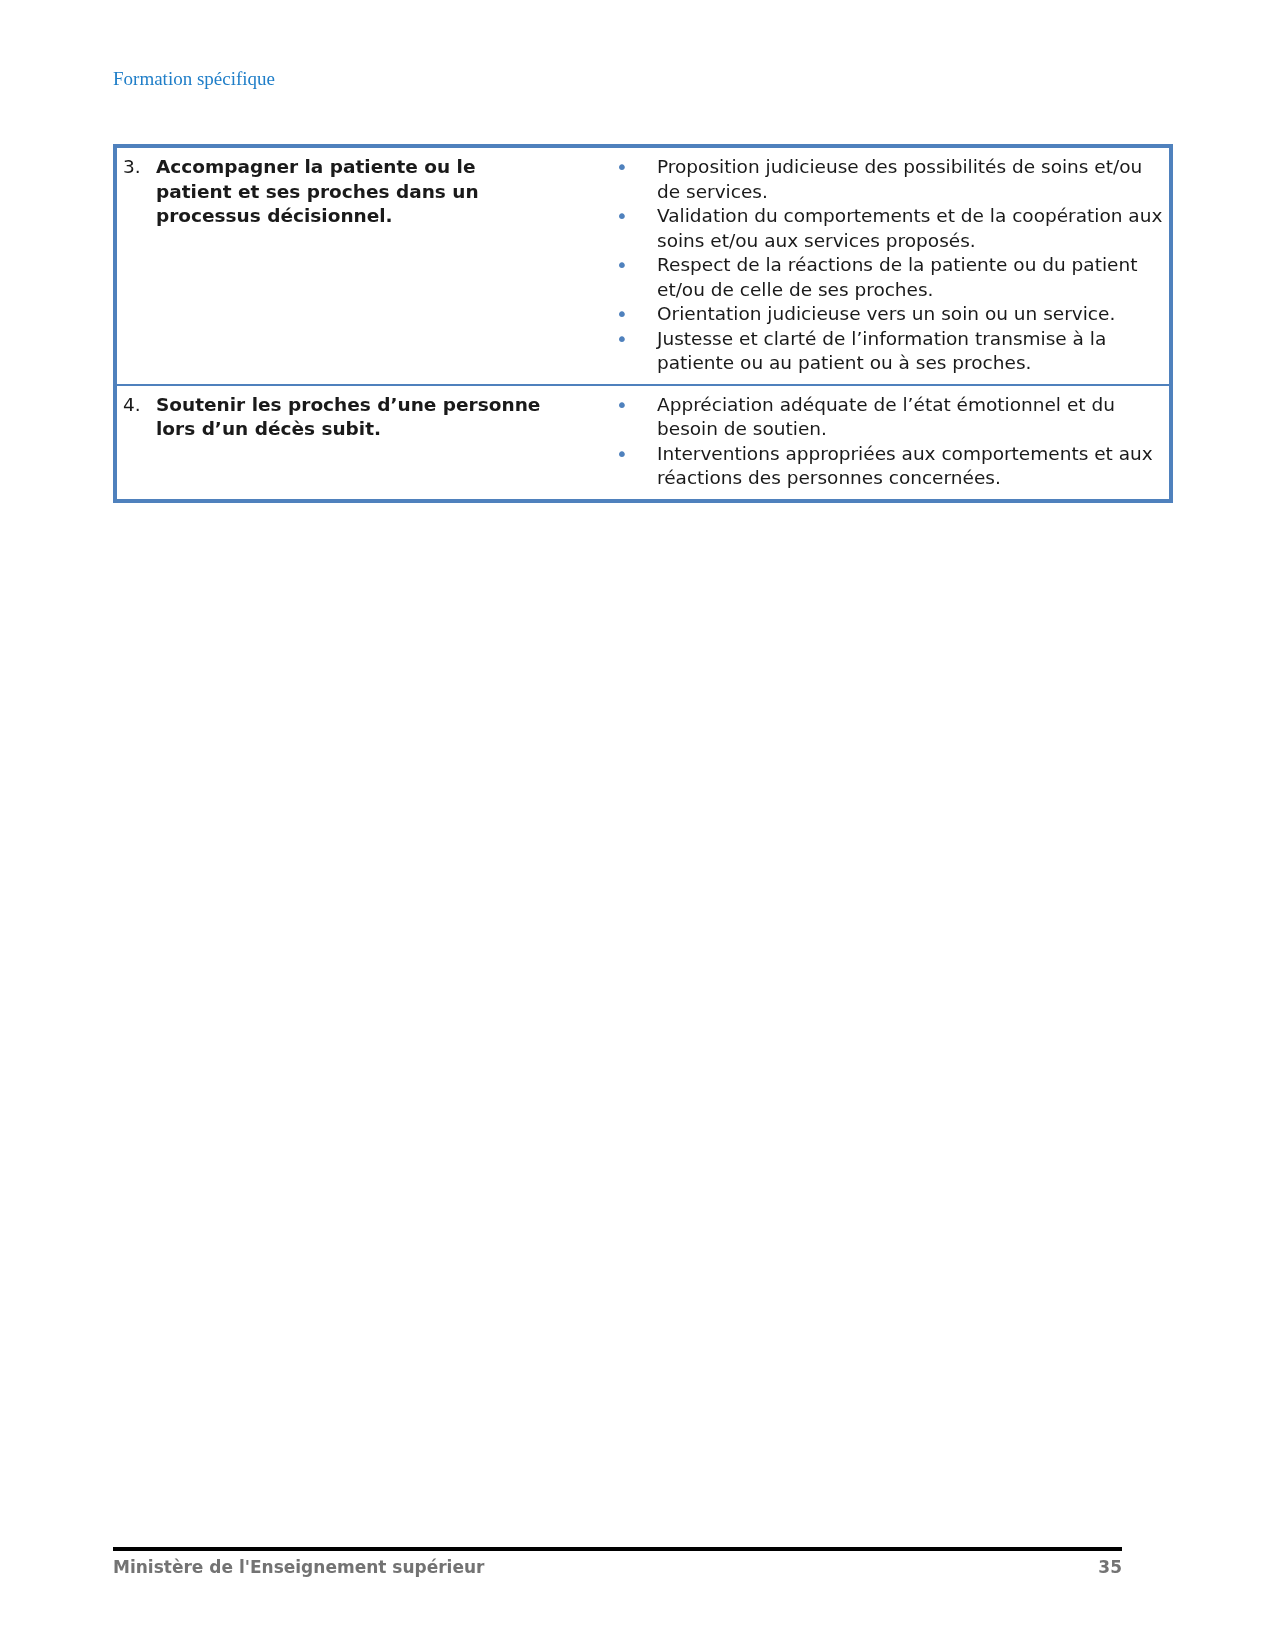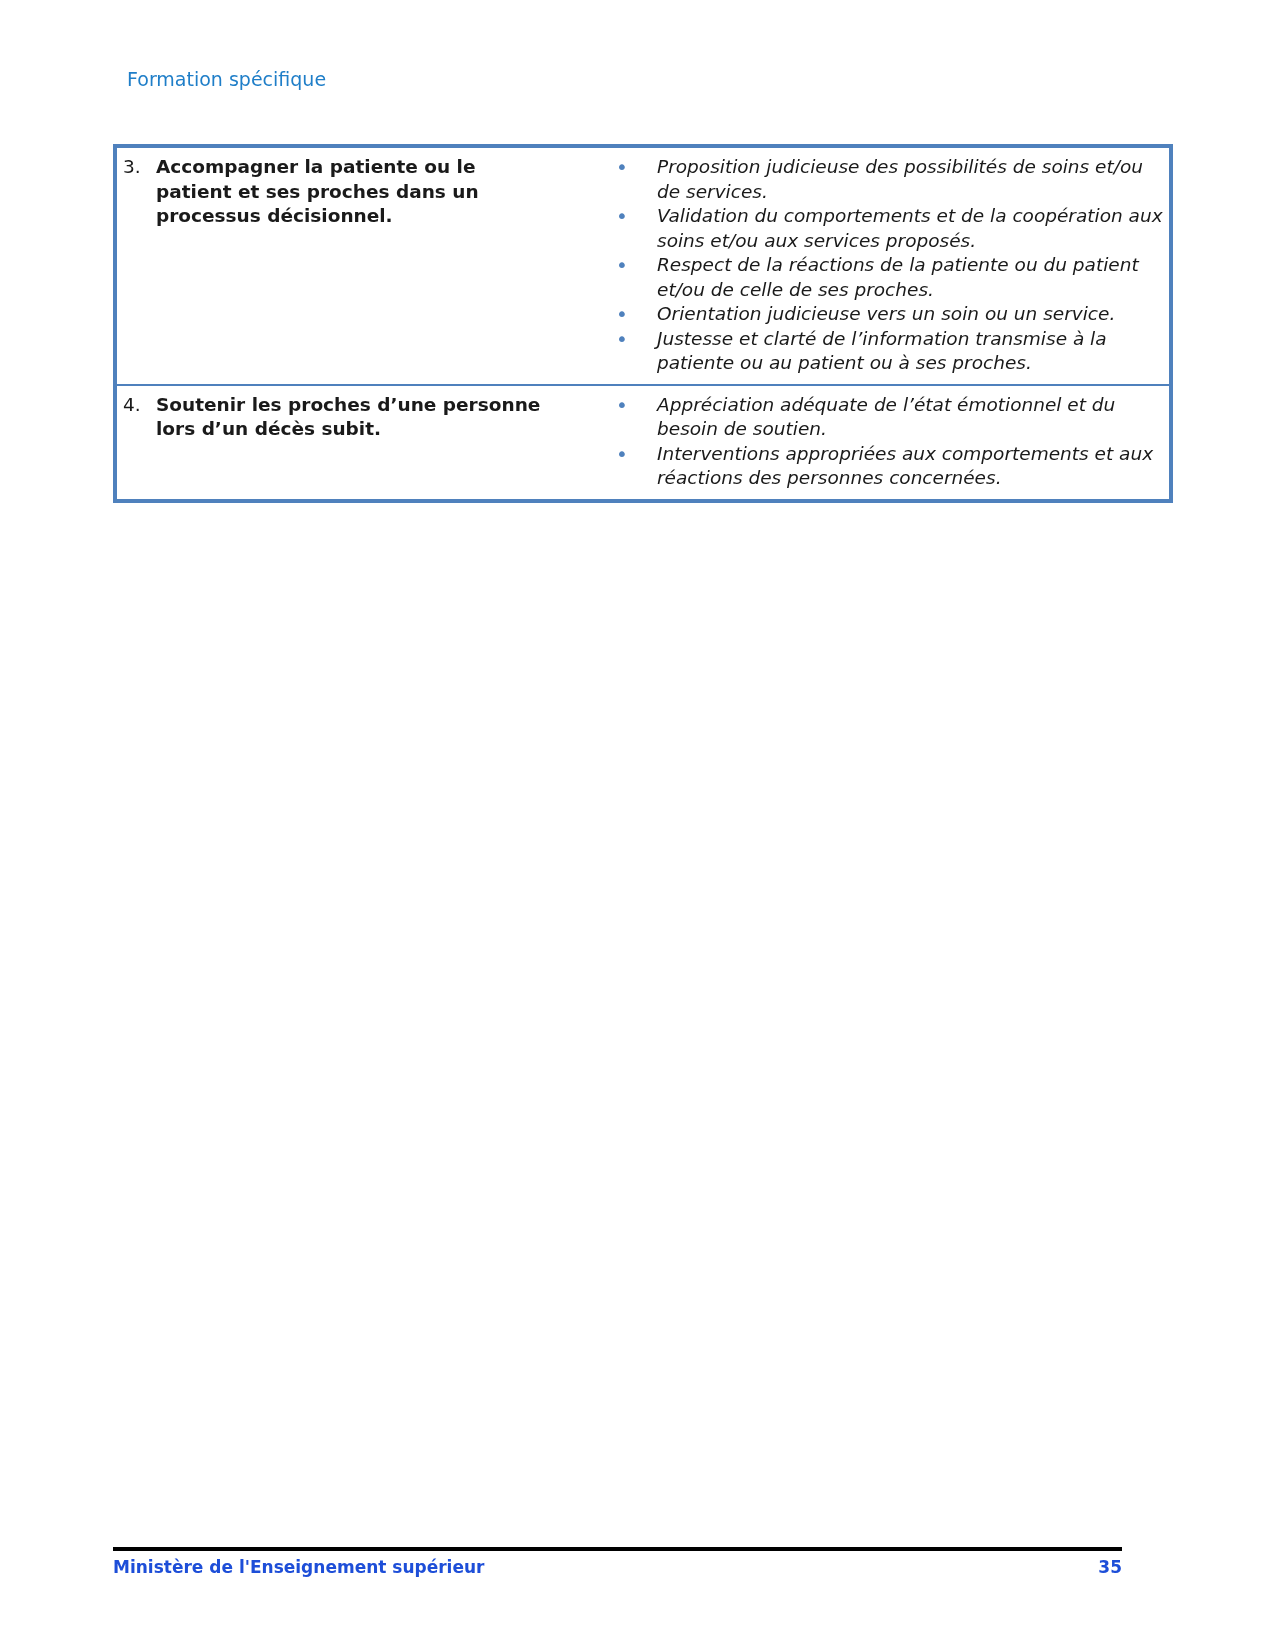--- a/index.html
+++ b/index.html
@@ -5,55 +5,55 @@
   * { margin: 0; padding: 0; box-sizing: border-box; }
   html, body { background: #ffffff; }
   body {
     font-family: "DejaVu Sans", "Liberation Sans", sans-serif;
     width: 1275px; height: 1650px; position: relative;
     color: #1a1a1a;
   }
   .page { position: absolute; inset: 0; background: #ffffff; }
 
   .running-header {
-    position: absolute; left: 127px; top: 68px;
-    font-size: 19px; color: #1f7ec8;
+    position: absolute; left: 113px; top: 68px;
+    font-size: 19px; color: #1f7ec8; font-family: Liberation Serif, serif;
   }
 
   .comp-table {
     position: absolute; left: 113px; top: 144px; width: 1060px;
     border-collapse: collapse; table-layout: fixed;
   }
   .comp-table { border: 4px solid #4f81bd; }
   .comp-table td {
     vertical-align: top; padding: 7px 6px 8px 6px;
     font-size: 18.5px; line-height: 24.5px;
   }
   .comp-table tr + tr td { border-top: 2px solid #4f81bd; }
   td.obj-cell { width: 472px; }
-  td.crit-cell { width: 584px; font-style: italic; }
+  td.crit-cell { width: 584px; }
 
   .obj-wrap { display: flex; }
   .obj-num { flex: 0 0 33px; }
   .obj-text { flex: 1 1 auto; padding-right: 30px; font-weight: bold; }
 
   ul.crit-list { list-style: none; }
   ul.crit-list li { position: relative; padding-left: 64px; }
   ul.crit-list li::before {
     content: "\2022";
     position: absolute; left: 23px; top: 0;
     color: #4f81bd; font-size: 20px;
   }
 
   .footer { position: absolute; left: 113px; top: 1547px; width: 1009px; }
   .footer-rule { height: 4px; background: #000000; width: 100%; }
   .footer-row {
     display: flex; justify-content: space-between; align-items: center;
     margin-top: 6px;
-    font-size: 17px; font-weight: bold; color: #1d4ed8;
+    font-size: 17px; font-weight: bold; color: #737373;
   }
 </style>
 </head>
 <body>
 
 <div class="page">
 
   <div class="running-header">
     <span>Formation spécifique</span>
   </div>

